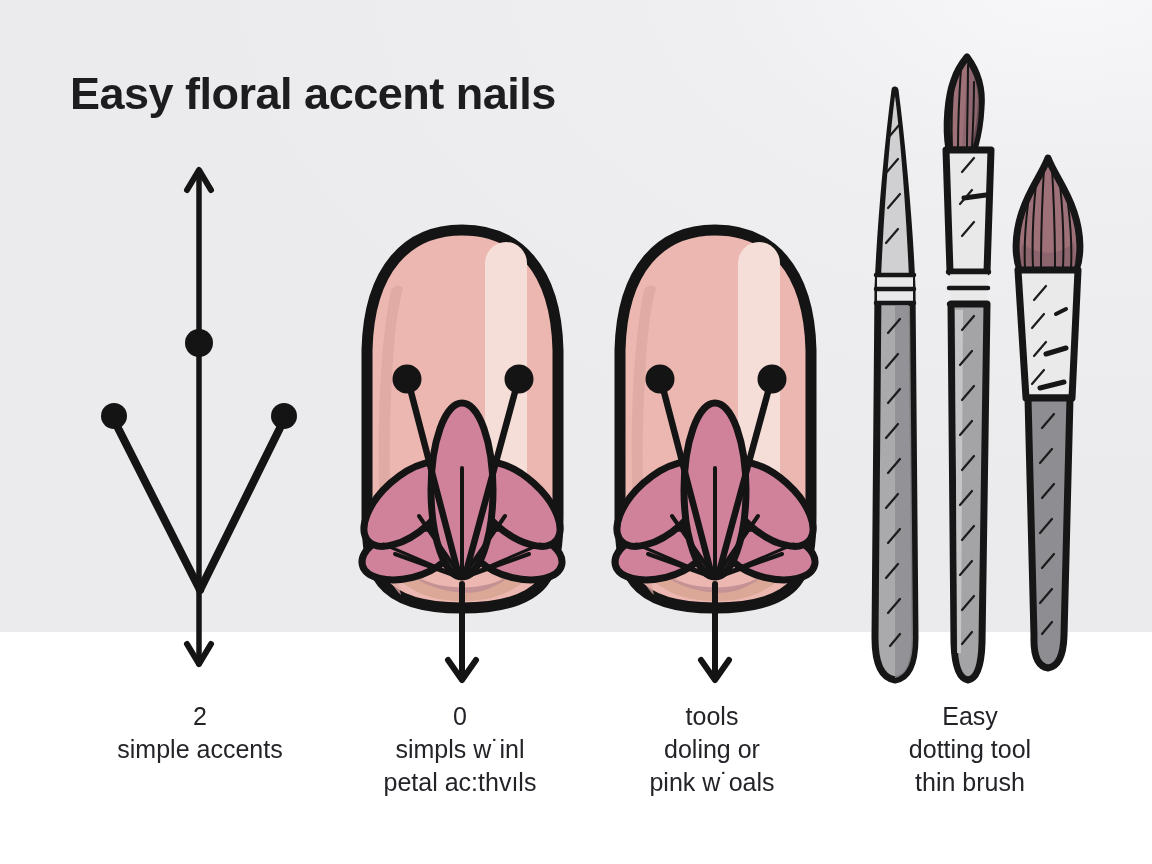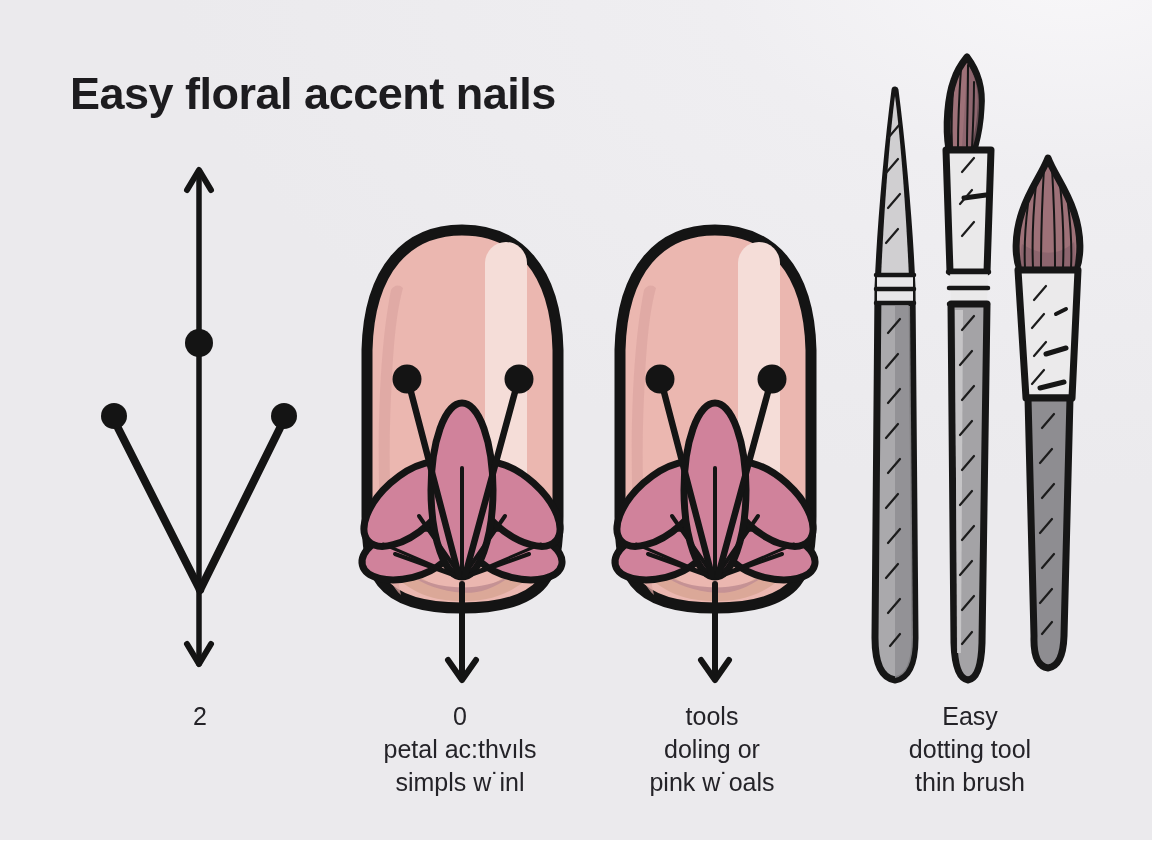--- a/index.html
+++ b/index.html
@@ -1,17 +1,17 @@
 <!DOCTYPE html>
 <html><head>
 <meta charset="utf-8">
 <style>
   html,body{margin:0;padding:0;}
   body{width:1152px;height:864px;overflow:hidden;font-family:"Liberation Sans","DejaVu Sans",sans-serif;}
-  .canvas{position:relative;width:1152px;height:840px;
+  .canvas{position:relative;width:1152px;height:632px;
     background:radial-gradient(900px 520px at 93% -4%, #f8f7f9 0%, #efeef1 40%, #ebeaed 100%);}
   .title{position:absolute;left:70px;top:68px;font-size:45px;font-weight:600;
     color:#1d1c1f;letter-spacing:-0.5px;}
   .fig{position:absolute;}
   .caption{position:absolute;width:300px;text-align:center;color:#242328;
     font-size:25px;line-height:33px;}
   .caption span{display:block;}
 </style>
 </head>
 <body>
@@ -185,25 +185,26 @@
             <path d="M192 530 l12 -14"></path>
             <path d="M190 565 l12 -14"></path>
             <path d="M192 596 l10 -12"></path>
         </g>
       </g>
     </g>
   </svg>
 
   <div class="caption" style="left:50px;top:700px">
     <span>2</span>
+    <span>simple accents</span>
   </div>
   <div class="caption" style="left:310px;top:700px">
     <span>0</span>
+    <span>simpls w˙inl</span>
     <span>petal ac:thvıls</span>
-    <span>simpls w˙inl</span>
   </div>
   <div class="caption" style="left:820px;top:700px">
     <span>Easy</span>
     <span>dotting tool</span>
     <span>thin brush</span>
   </div>
   <div class="caption" style="left:562px;top:700px">
     <span>tools</span>
     <span>doling or</span>
     <span>pink w˙oals</span>

